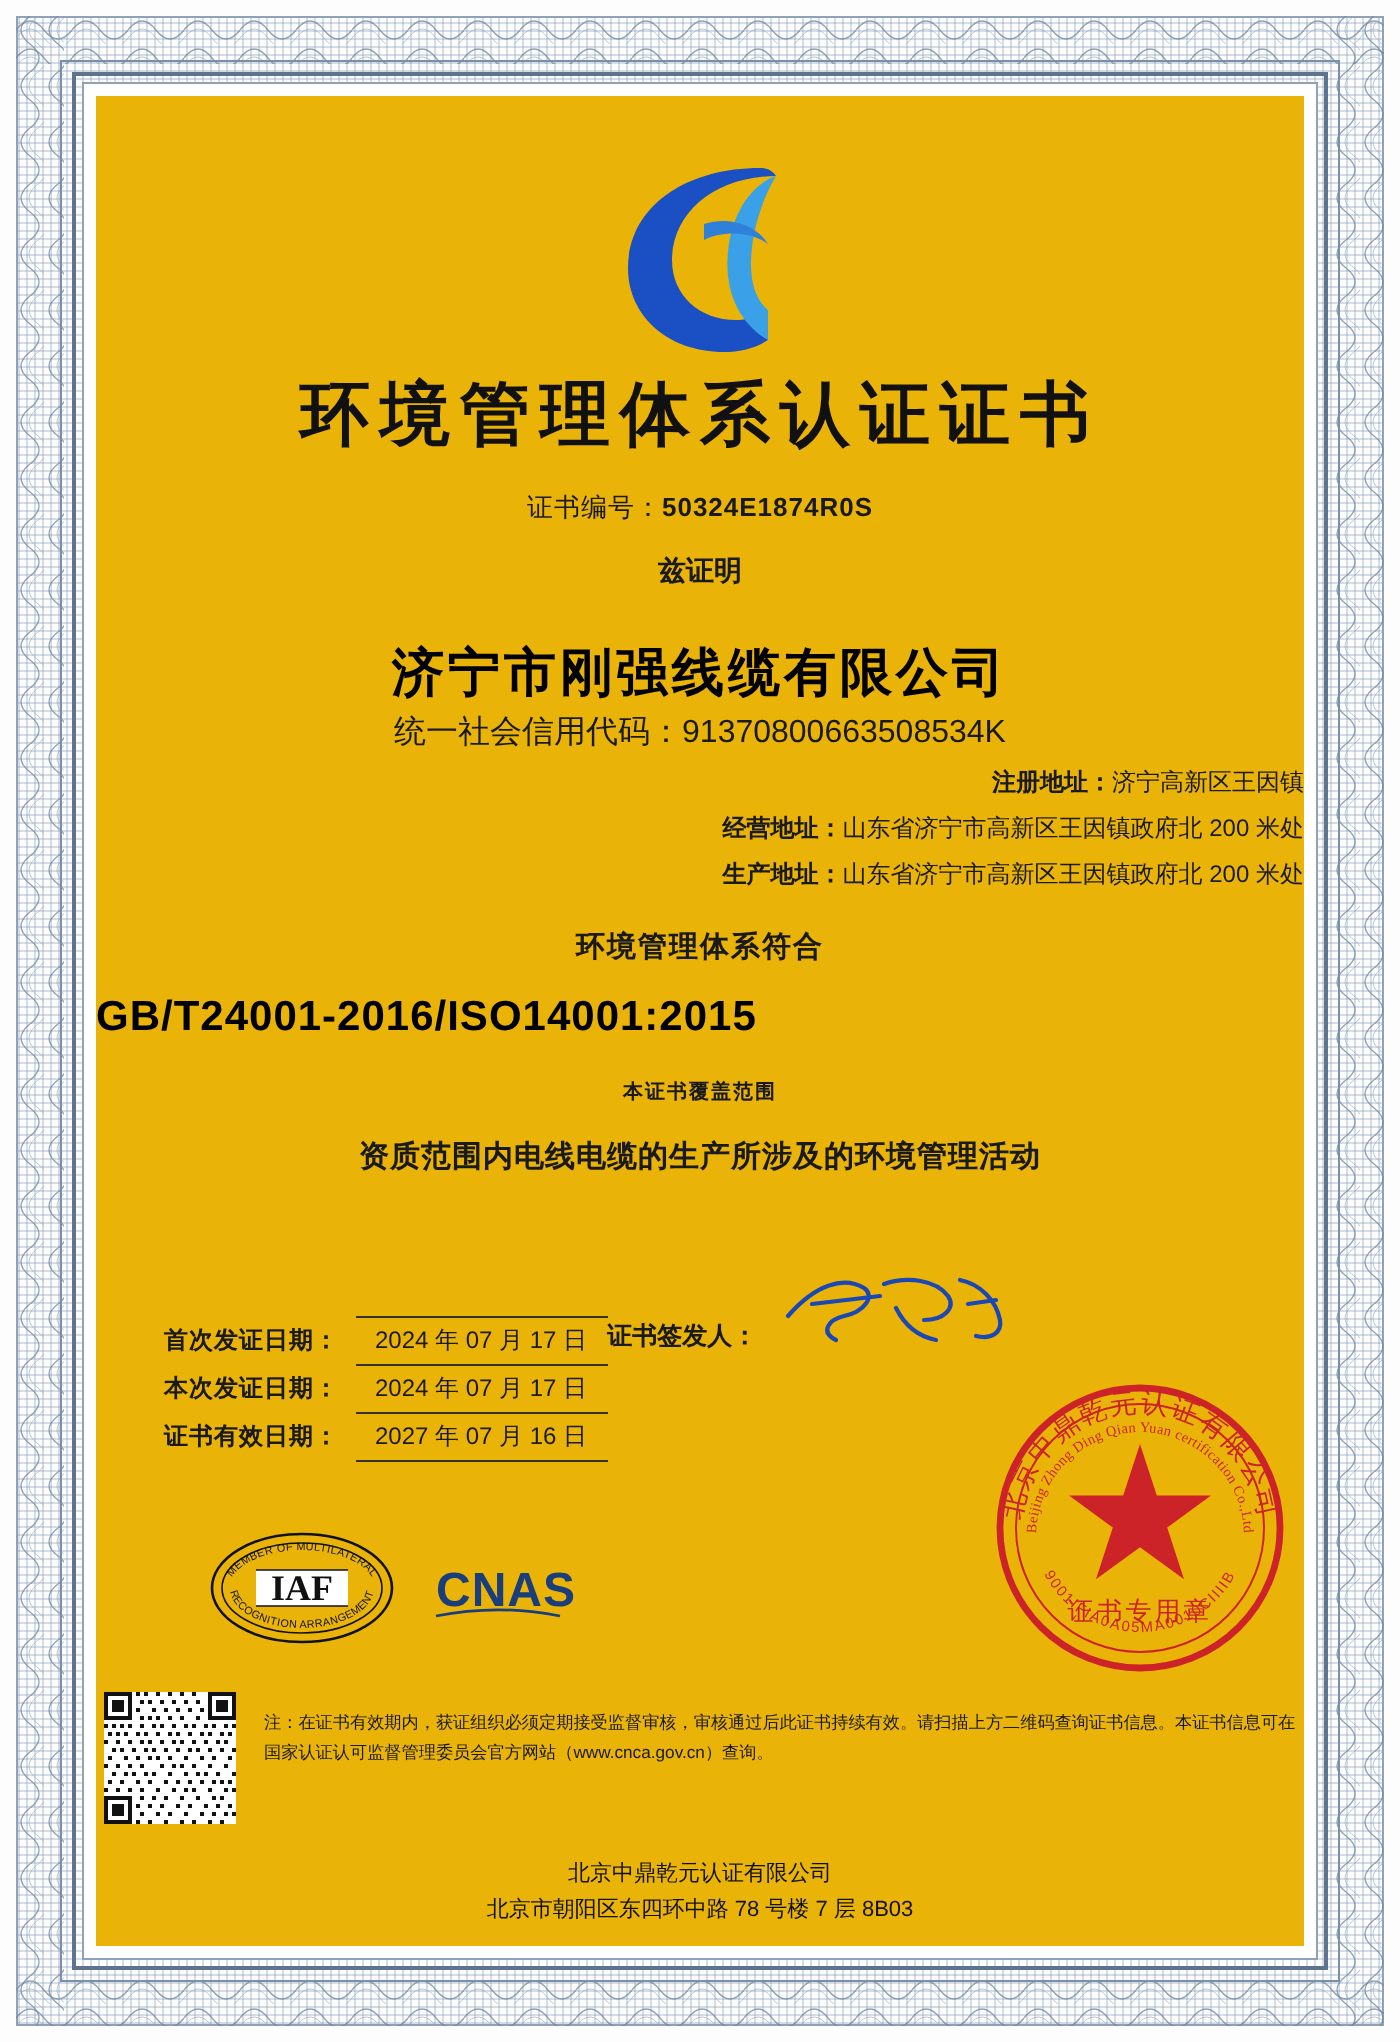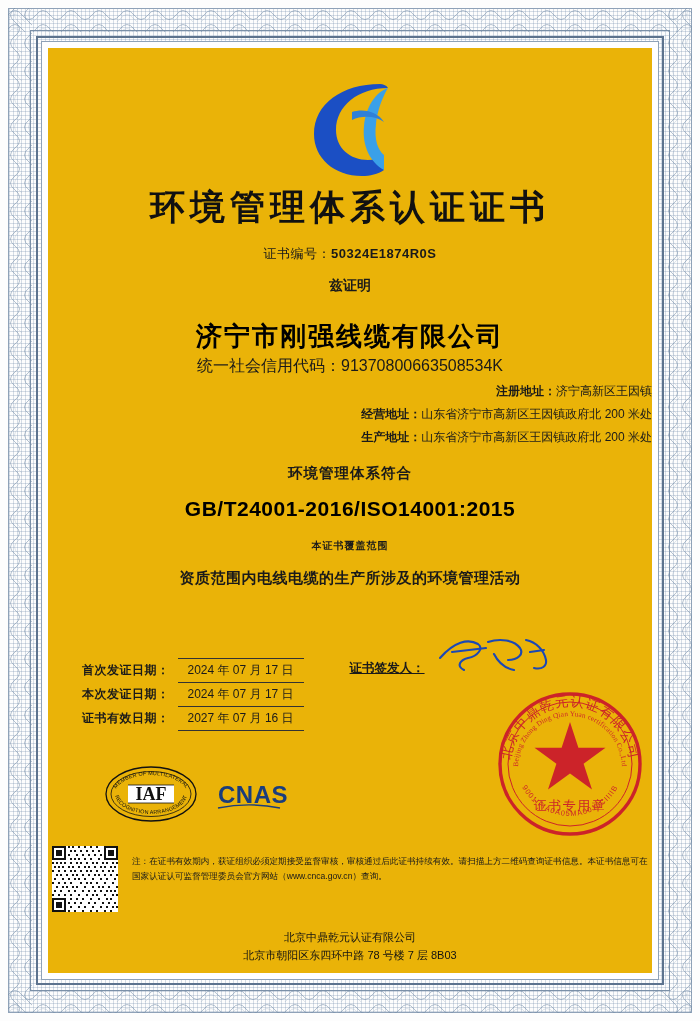--- a/index.html
+++ b/index.html
@@ -112,21 +112,21 @@
   }
   .addr-line .lbl { font-weight: 700; }
   .conform {
     text-align: center;
     font-size: 14.5px;
     font-weight: 700;
     margin-top: 18px;
     letter-spacing: 1px;
   }
   .standard {
-    text-align: center;
+    text-align: left;
     font-size: 21px;
     font-weight: 700;
     margin-top: 14px;
     letter-spacing: 0.5px;
     color: #000;
   }
   .scope-label {
     text-align: center;
     font-size: 10px;
     font-weight: 700;
@@ -167,26 +167,24 @@
   .dates-table td.value {
     border-bottom: 1px solid #333;
     border-top: 1px solid #333;
     padding: 3px 10px;
     font-size: 12px;
     text-align: center;
   }
   .dates-table tr:first-child td.value { border-top: 1px solid #333; }
 
   .signer-wrap {
-    margin-left: 46px;
     margin-top: 2px;
     position: relative;
     font-size: 12.5px;
     font-weight: 700;
-    text-decoration: underline;
   }
   .signature {
     position: absolute;
     left: 84px;
     top: -28px;
     width: 120px;
     height: 46px;
   }
 
   

